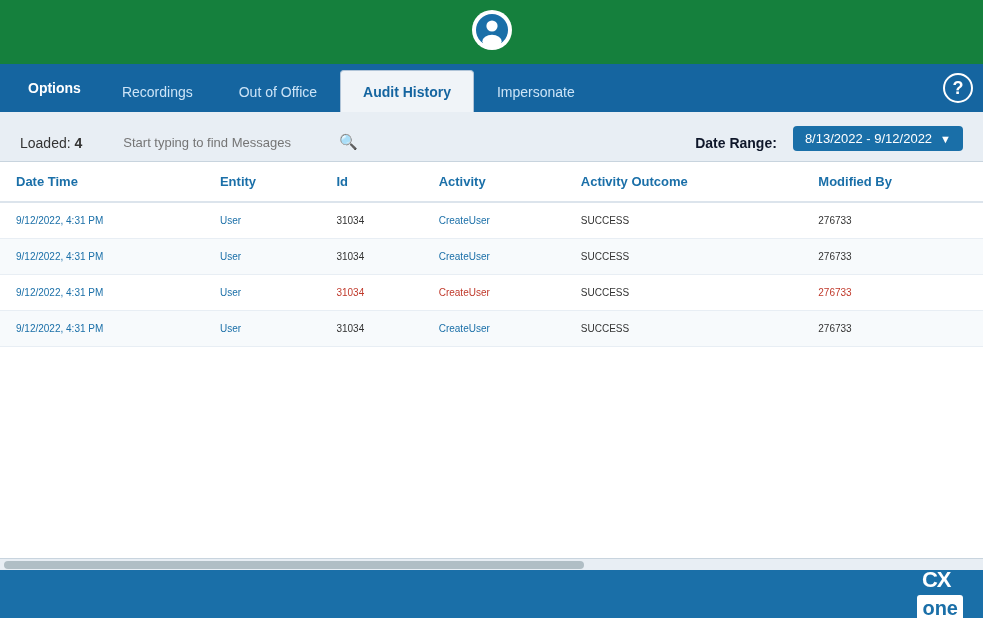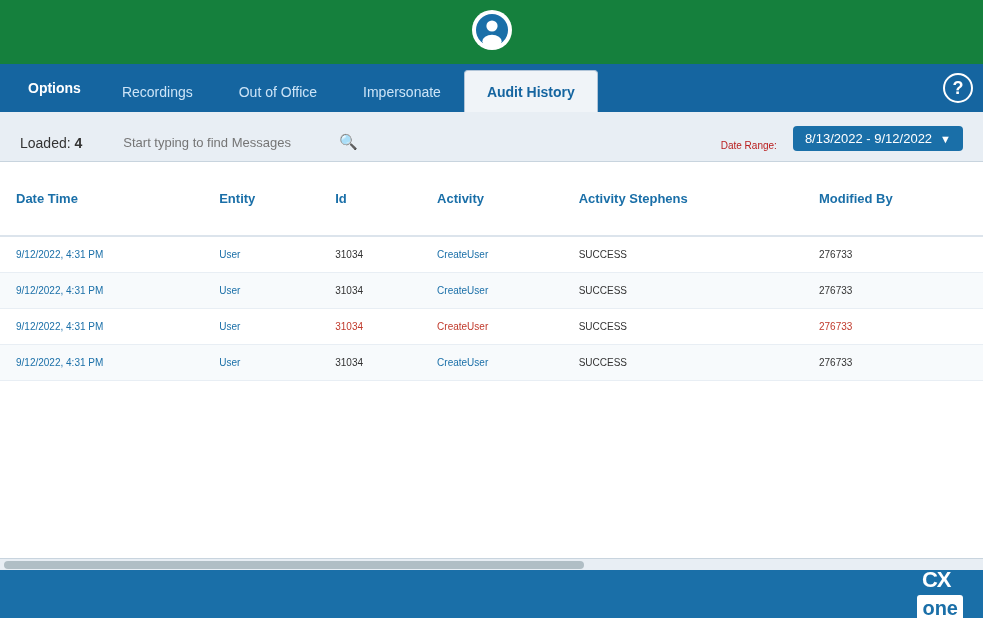--- a/index.html
+++ b/index.html
@@ -144,24 +144,25 @@
       cursor: text;
       margin-left: 25px;
     }
     .search-icon-btn {
       color: #666;
       font-size: 15px;
       cursor: pointer;
       margin-left: 4px;
     }
     .date-range-label {
-      font-size: 10px;
-      color: #b91c1c;
+      font-size: 14px;
+      color: #0f172a;
       margin-left: auto;
       white-space: nowrap;
+      font-weight: bold;
     }
     .date-range-btn {
       display: flex;
       align-items: center;
       background: #1a6fa8;
       color: #fff;
       border: none;
       border-radius: 4px;
       padding: 5px 12px;
       font-size: 13px;
@@ -185,21 +186,21 @@
       border-collapse: collapse;
       font-size: 13px;
       min-width: 800px;
     }
     thead tr {
       background: #fff;
       border-bottom: 2px solid #dce4ec;
     }
     thead th {
       text-align: left;
-      padding: 29px 16px;
+      padding: 12px 16px;
       color: #1a6fa8;
       font-weight: bold;
       font-size: 13px;
       white-space: nowrap;
     }
     tbody tr {
       border-bottom: 1px solid #e8eef4;
     }
     tbody tr:nth-child(odd) {
       background: #fff;
@@ -280,25 +281,25 @@
 </div>
 
 <div class="nav-bar">
   <span class="tab-options">Options</span>
   <div class="tab">
     <span>Recordings</span>
   </div>
   <div class="tab">
     <span>Out of Office</span>
   </div>
+  <div class="tab active">
+    <span>Audit History</span>
+  </div>
   <div class="tab">
     <span>Impersonate</span>
-  </div>
-  <div class="tab active">
-    <span>Audit History</span>
   </div>
   <div class="nav-bar-right">
     <div class="help-icon">?</div>
   </div>
 </div>
 
 <div class="main">
 
   <div class="filter-bar">
     <span class="loaded-label">
@@ -317,21 +318,21 @@
   </div>
 
   <div class="table-container">
     <table>
       <thead>
         <tr>
           <th>Date Time</th>
           <th>Entity</th>
           <th>Id</th>
           <th>Activity</th>
-          <th>Activity Stephens</th>
+          <th>Activity Outcome</th>
           <th>Modified By</th>
         </tr>
       </thead>
       <tbody id="table-body">
       <tr>
             <td><span class="link-blue">9/12/2022, 4:31 PM</span></td>
             <td><span class="link-blue">User</span></td>
             <td>31034</td>
             <td><span class="link-blue">CreateUser</span></td>
             <td>SUCCESS</td>

